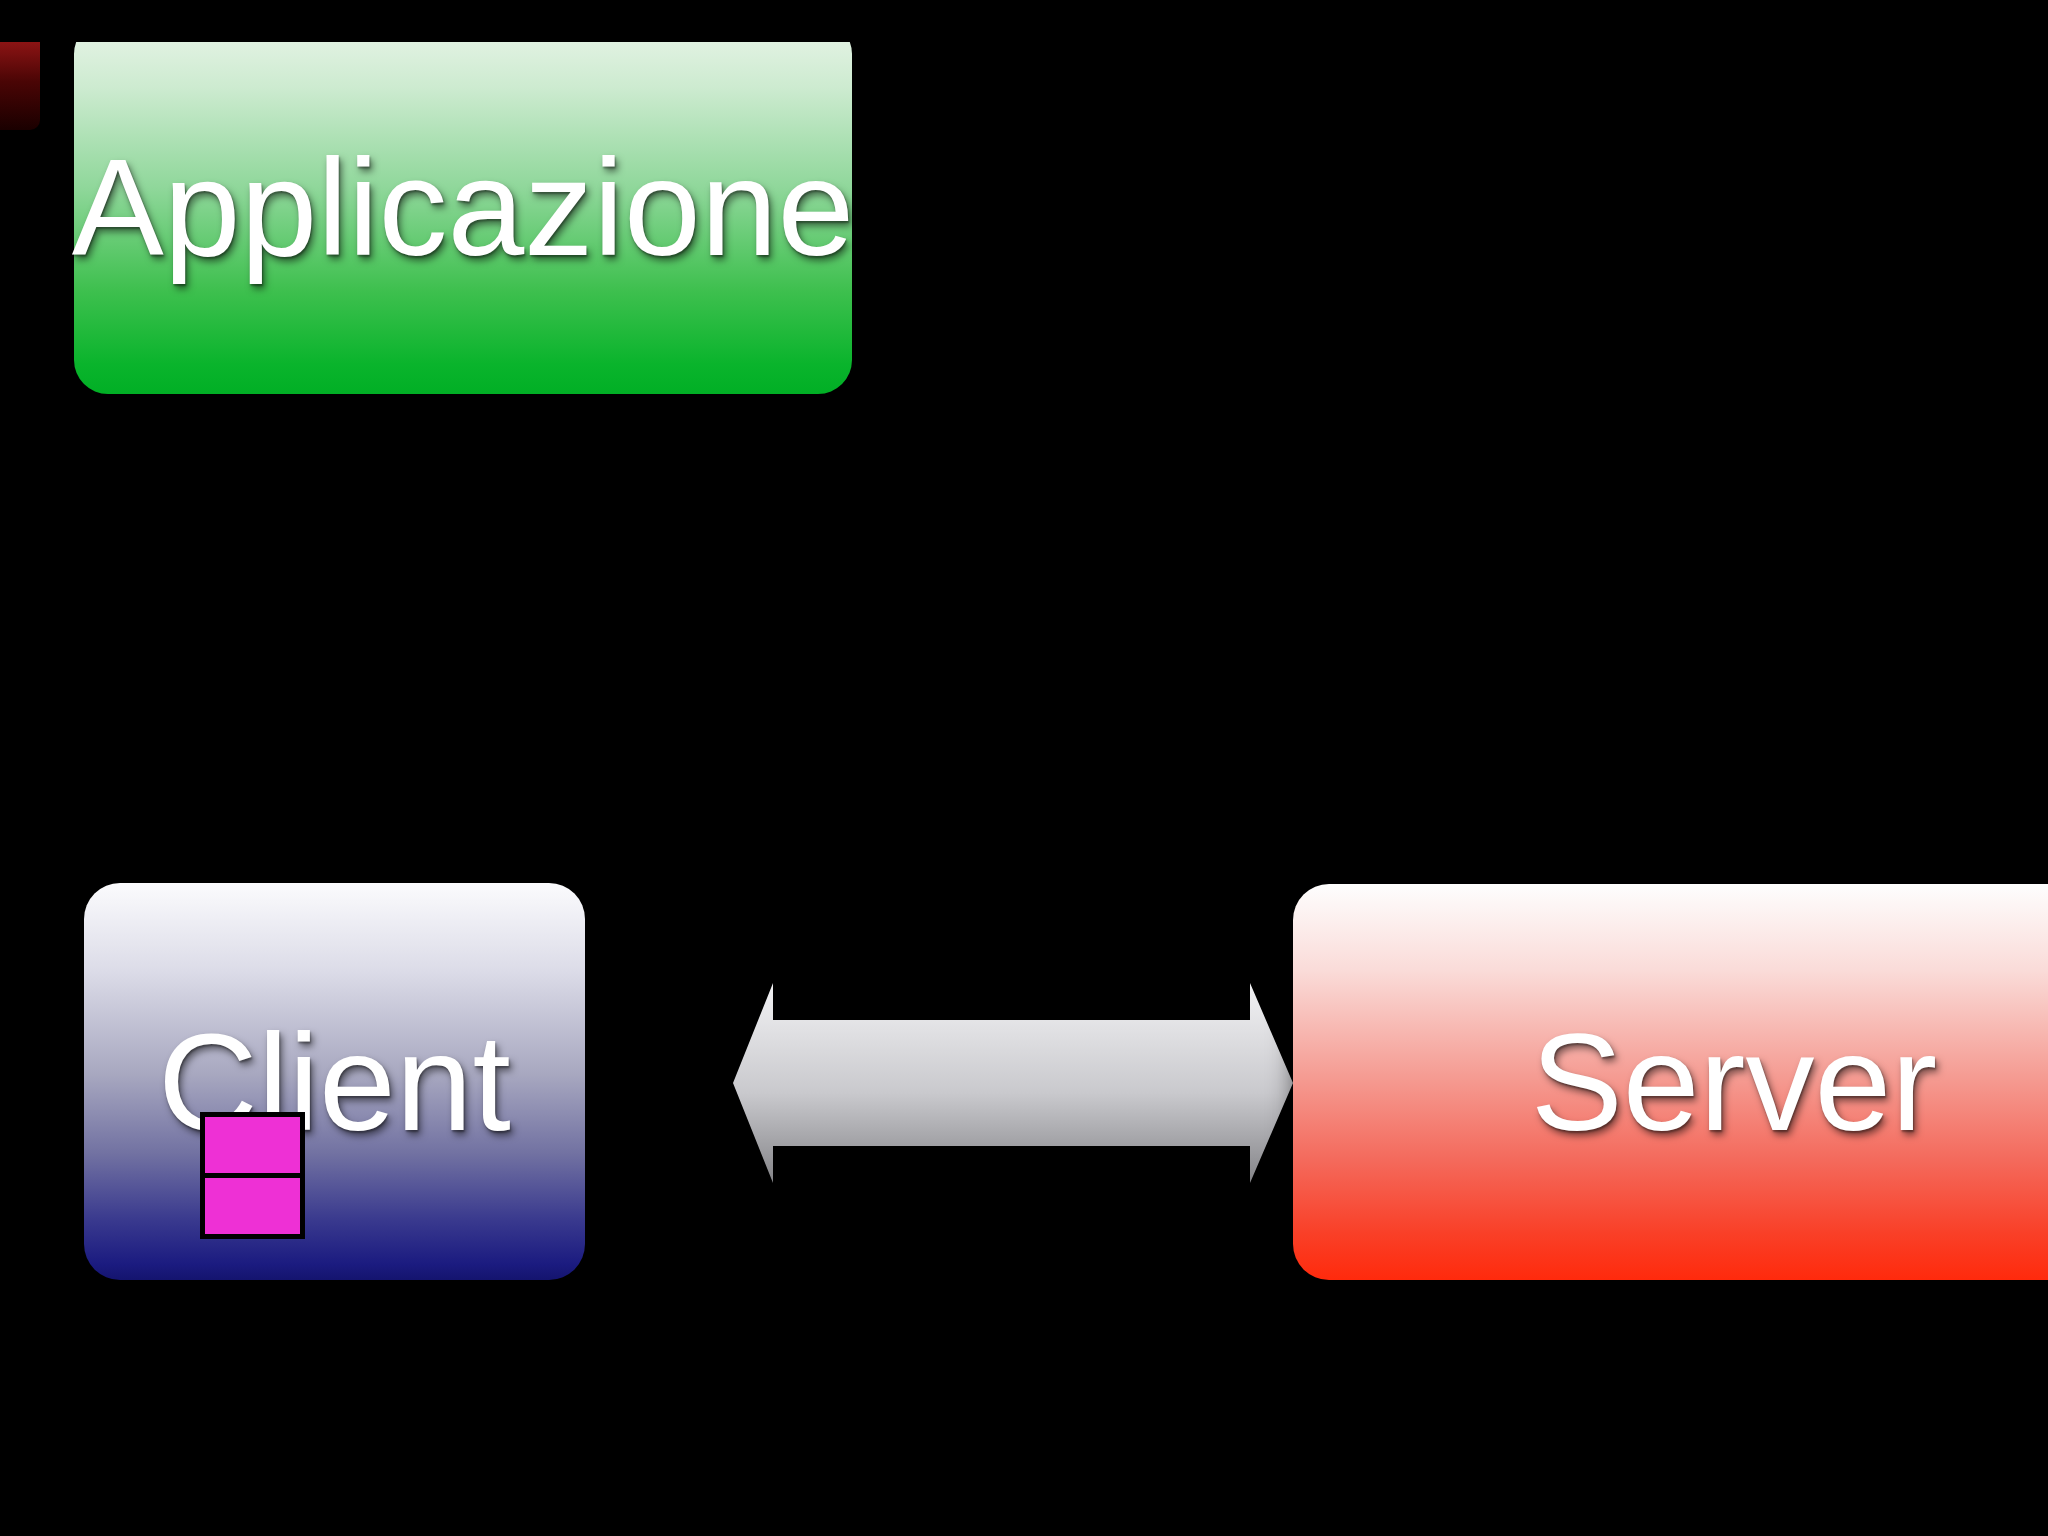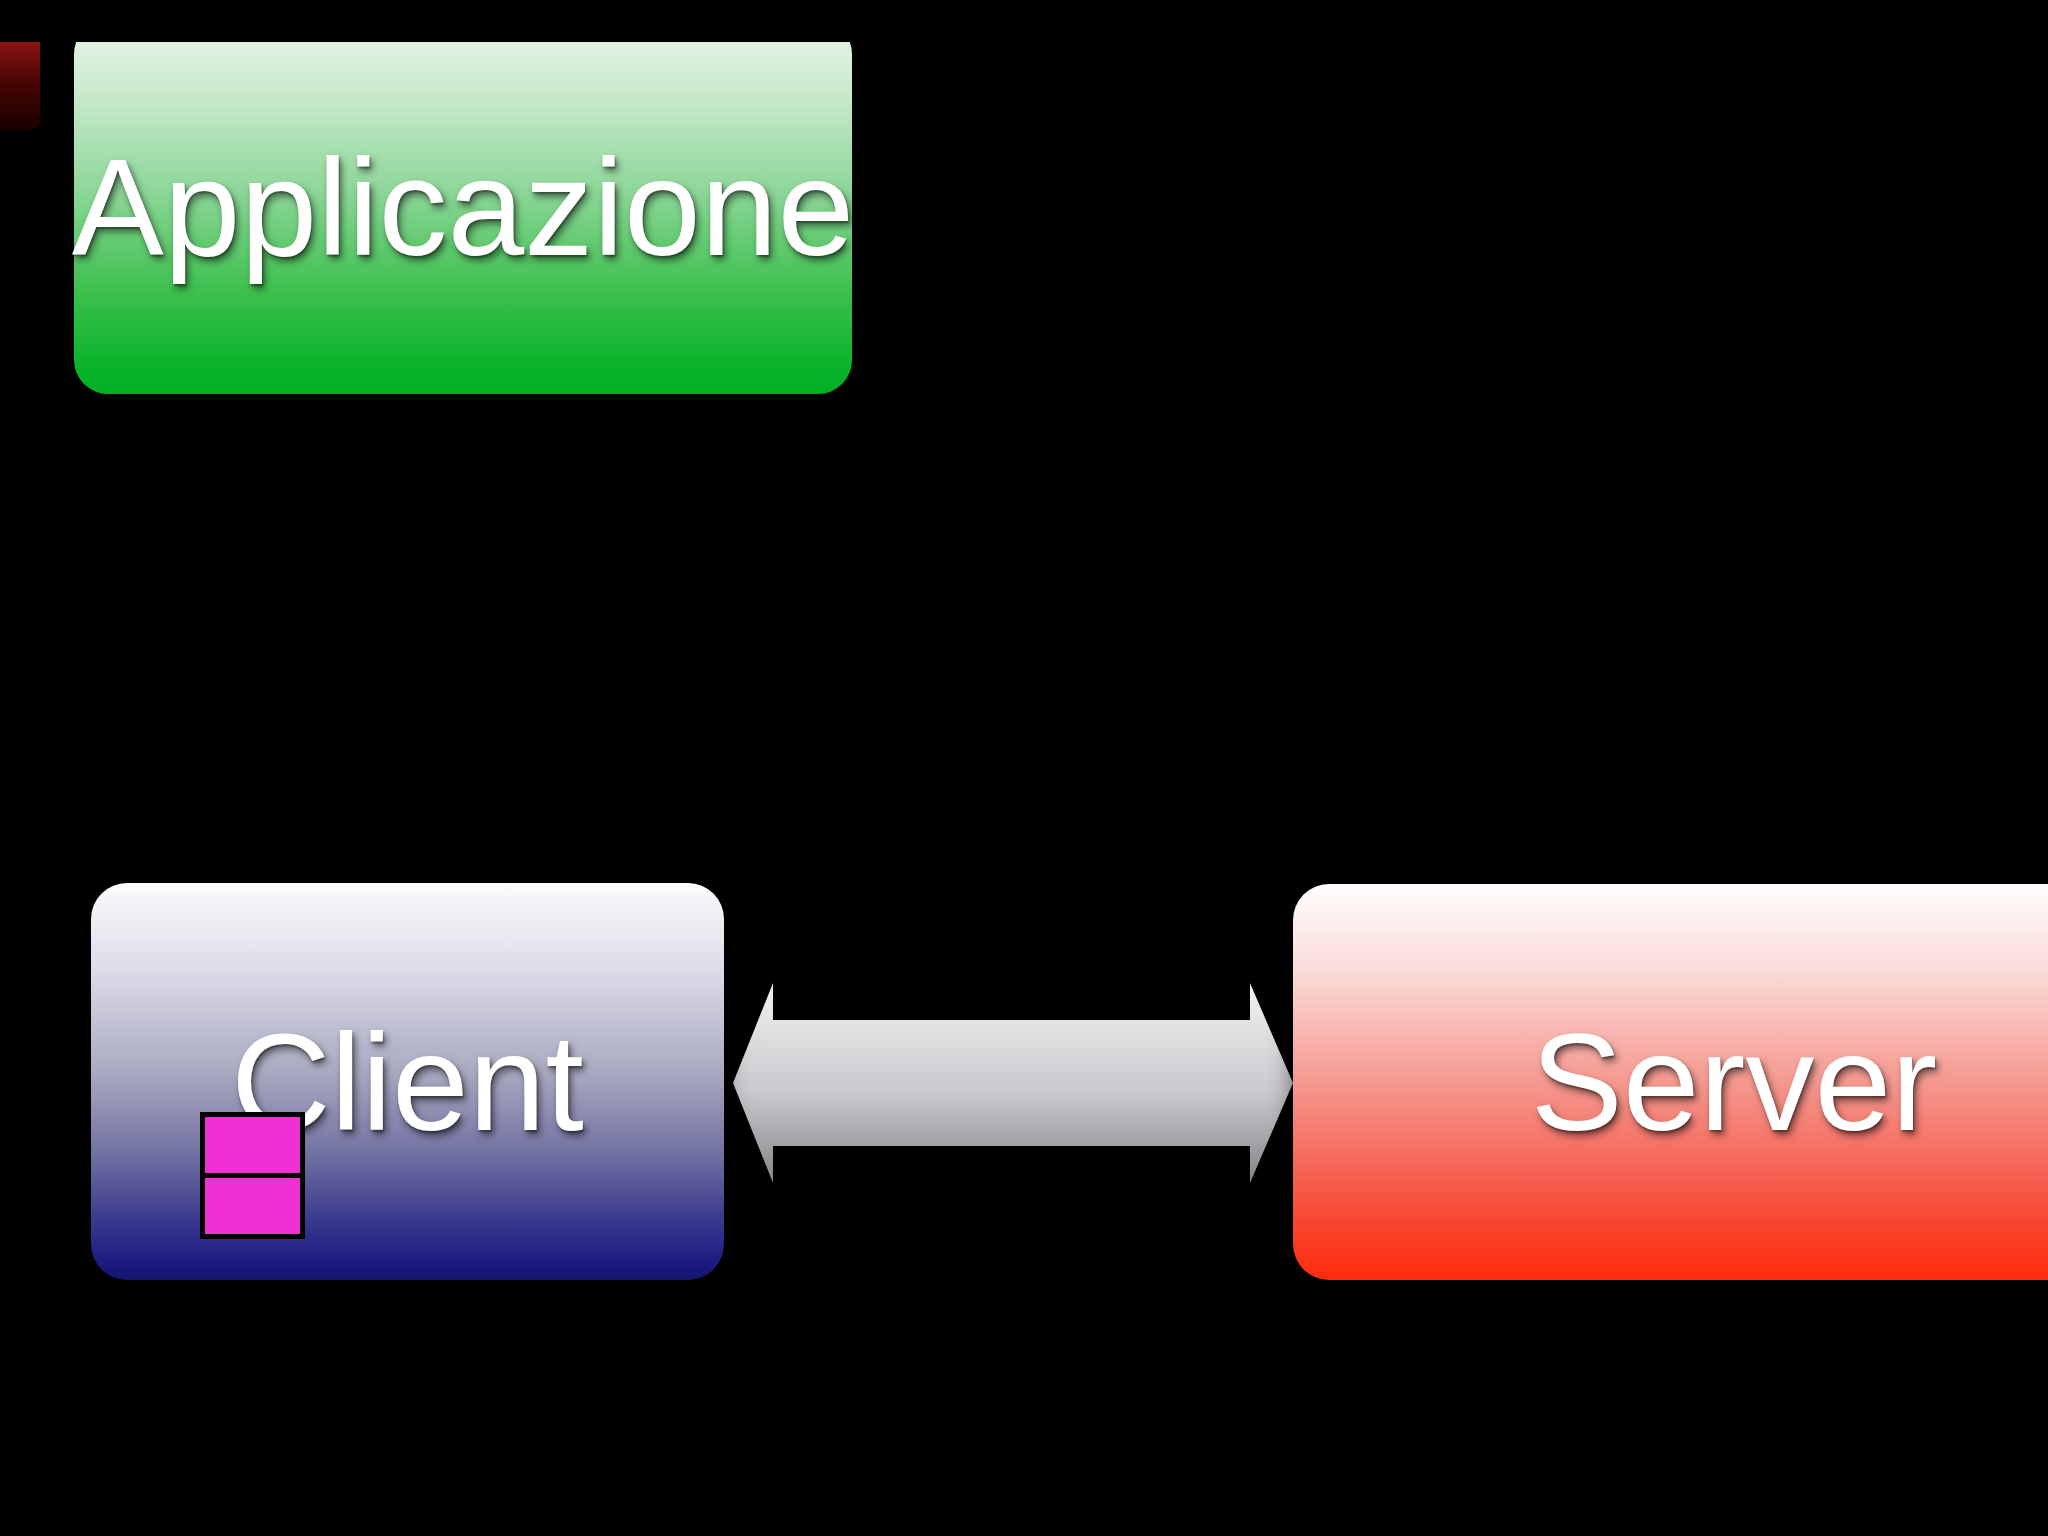--- a/index.html
+++ b/index.html
@@ -48,23 +48,23 @@
     left: 74px;
     top: -22px;
     width: 778px;
     height: 374px;
     background: linear-gradient(180deg,
       #e9f5e9 0%, #cdebd0 18%, #8fd79a 45%, #3fc04f 72%, #0ab42c 92%, #01af25 100%);
     box-shadow: 0 10px 24px rgba(0,0,0,0.55);
   }
 
   .box-client {
-    left: 91px;
+    left: 84px;
     top: 841px;
-    width: 633px;
+    width: 501px;
     height: 397px;
     border-radius: 36px;
     background: linear-gradient(180deg,
       #fbfbfd 0%, #dcdce8 22%, #a8a8c0 48%, #7272a2 68%, #39398e 85%, #1b1b80 96%, #14146e 100%);
     box-shadow: 0 10px 24px rgba(0,0,0,0.55);
   }
 
   .box-server {
     left: 1293px;
     top: 842px;

